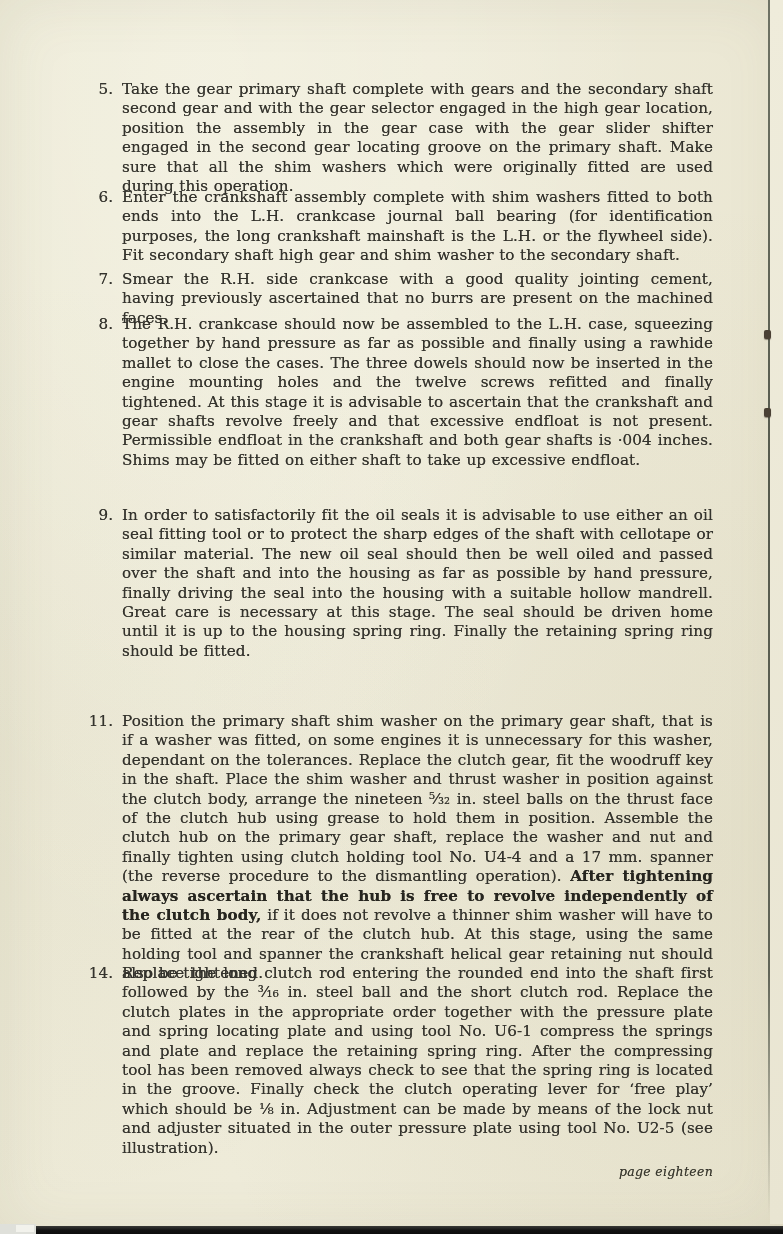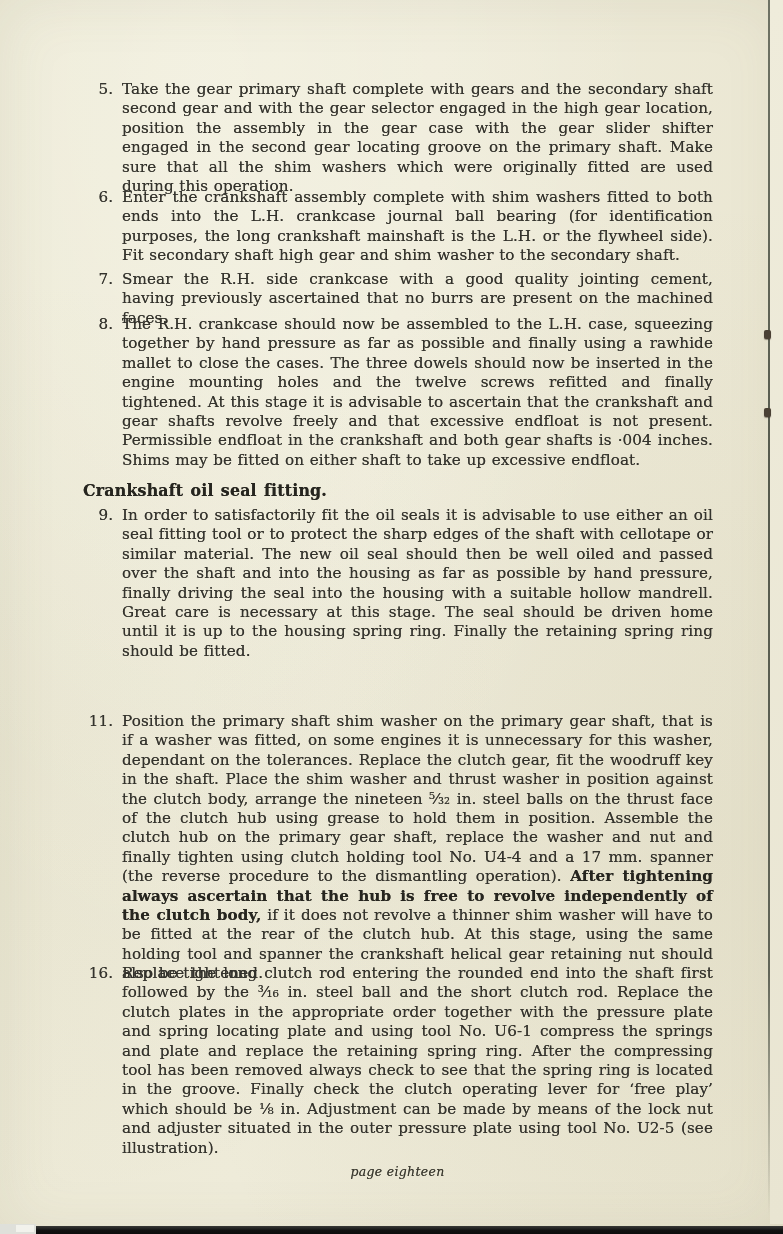--- a/index.html
+++ b/index.html
@@ -64,21 +64,21 @@
     letter-spacing: 0.2px;
     word-spacing: 1.5px;
     text-shadow: 0 0 0.4px rgba(30,29,24,0.8);
   }
   .item b { font-weight: bold; color: #26251f; }
   .footer {
     position: absolute;
     left: 82px;
     top: 1164px;
     width: 631px;
-    text-align: center;
+    text-align: right;
     font-style: italic;
     font-size: 12.5px;
     letter-spacing: 0.3px;
     color: #3a392f;
     text-shadow: 0 0 0.3px rgba(50,49,42,0.7);
   }
   
   .edge-line {
     position: absolute;
     left: 768px;
@@ -145,35 +145,34 @@
     <div class="item it7">
       <span class="num">7.</span>
       <span>Smear the R.H. side crankcase with a good quality jointing cement, having previously ascertained that no burrs are present on the machined faces.</span>
     </div>
 
     <div class="item it8">
       <span class="num">8.</span>
       <span>The R.H. crankcase should now be assembled to the L.H. case, squeezing together by hand pressure as far as possible and finally using a rawhide mallet to close the cases. The three dowels should now be inserted in the engine mounting holes and the twelve screws refitted and finally tightened. At this stage it is advisable to ascertain that the crankshaft and gear shafts revolve freely and that excessive endfloat is not present. Permissible endfloat in the crankshaft and both gear shafts is ·004 inches. Shims may be fitted on either shaft to take up excessive endfloat.</span>
     </div>
 
-    <div class="heading">Crankshaft oil seal fitting.</div>
 
     <div class="item it9">
       <span class="num">9.</span>
       <span>In order to satisfactorily fit the oil seals it is advisable to use either an oil seal fitting tool or to protect the sharp edges of the shaft with cellotape or similar material. The new oil seal should then be well oiled and passed over the shaft and into the housing as far as possible by hand pressure, finally driving the seal into the housing with a suitable hollow mandrell. Great care is necessary at this stage. The seal should be driven home until it is up to the housing spring ring. Finally the retaining spring ring should be fitted.</span>
     </div>
 
 
     <div class="item it11">
       <span class="num">11.</span>
       <span><span>Position the primary shaft shim washer on the primary gear shaft, that is if a washer was fitted, on some engines it is unnecessary for this washer, dependant on the tolerances. Replace the clutch gear, fit the woodruff key in the shaft. Place the shim washer and thrust washer in position against the clutch body, arrange the nineteen ⁵⁄₃₂ in. steel balls on the thrust face of the clutch hub using grease to hold them in position. Assemble the clutch hub on the primary gear shaft, replace the washer and nut and finally tighten using clutch holding tool No. U4-4 and a 17 mm. spanner (the reverse procedure to the dismantling operation). </span><b>After tightening always ascertain that the hub is free to revolve independently of the clutch body,</b><span> if it does not revolve a thinner shim washer will have to be fitted at the rear of the clutch hub. At this stage, using the same holding tool and spanner the crankshaft helical gear retaining nut should also be tightened.</span></span>
     </div>
 
     <div class="item it12">
-      <span class="num">16.</span>
+      <span class="num">14.</span>
       <span>Replace the long clutch rod entering the rounded end into the shaft first followed by the ³⁄₁₆ in. steel ball and the short clutch rod. Replace the clutch plates in the appropriate order together with the pressure plate and spring locating plate and using tool No. U6-1 compress the springs and plate and replace the retaining spring ring. After the compressing tool has been removed always check to see that the spring ring is located in the groove. Finally check the clutch operating lever for ‘free play’ which should be ⅛ in. Adjustment can be made by means of the lock nut and adjuster situated in the outer pressure plate using tool No. U2-5 (see illustration).</span>
     </div>
 
     <div class="footer">page eighteen</div>
   </div>
 
   <div class="edge-sliver"></div>
   <div class="edge-line"></div>
   <div class="stitch stitch-1"></div>
   <div class="stitch stitch-2"></div>

